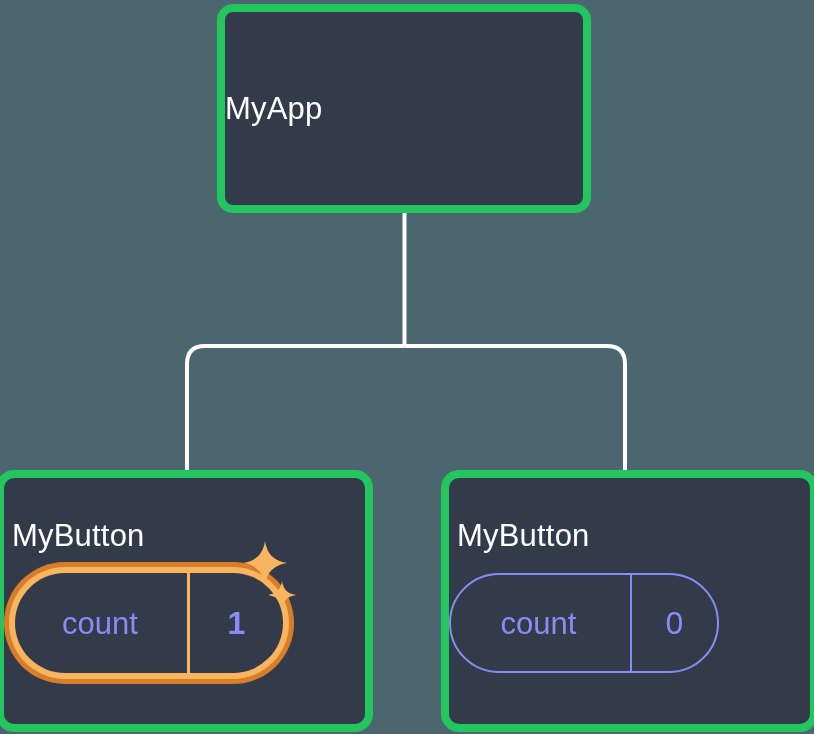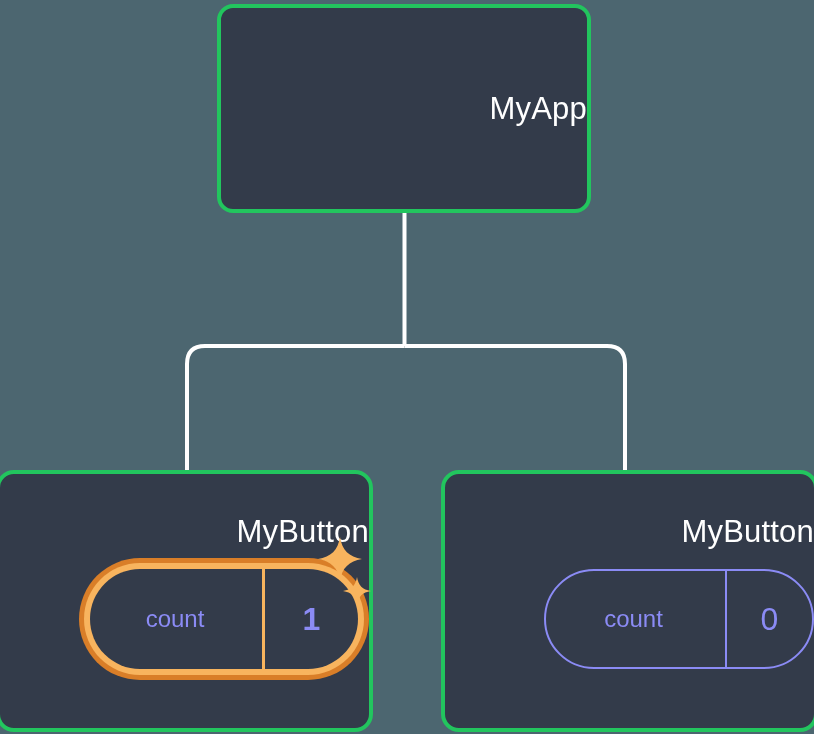--- a/index.html
+++ b/index.html
@@ -14,25 +14,25 @@
     background: var(--bg, #4c6670);
     overflow: hidden;
     font-family: "Liberation Sans", "DejaVu Sans", sans-serif;
   }
 
   
   .node-card {
     position: absolute;
     box-sizing: border-box;
     background: #333b4a;
-    border: 4px solid #22c55e;
+    border: 8px solid #22c55e;
     border-radius: 16px;
     display: flex;
     flex-direction: column;
-    align-items: flex-end;
+    align-items: flex-start;
   }
   .node-title {
     color: #ffffff;
     font-size: 31px;
     font-weight: 400;
     letter-spacing: 0.2px;
     line-height: 1;
     white-space: nowrap;
   }
 
@@ -75,21 +75,21 @@
     margin-top: 22px;
   }
   .pill-key, .pill-val {
     display: flex;
     align-items: center;
     justify-content: center;
     line-height: 1;
     color: #8b8bf5;
   }
   .pill-key {
-    font-size: 24px;
+    font-size: 31px;
     font-weight: 400;
   }
   .pill-val {
     font-size: 32px;
   }
 
   
   .state-pill.plain {
     width: 270px;
     height: 100px;

